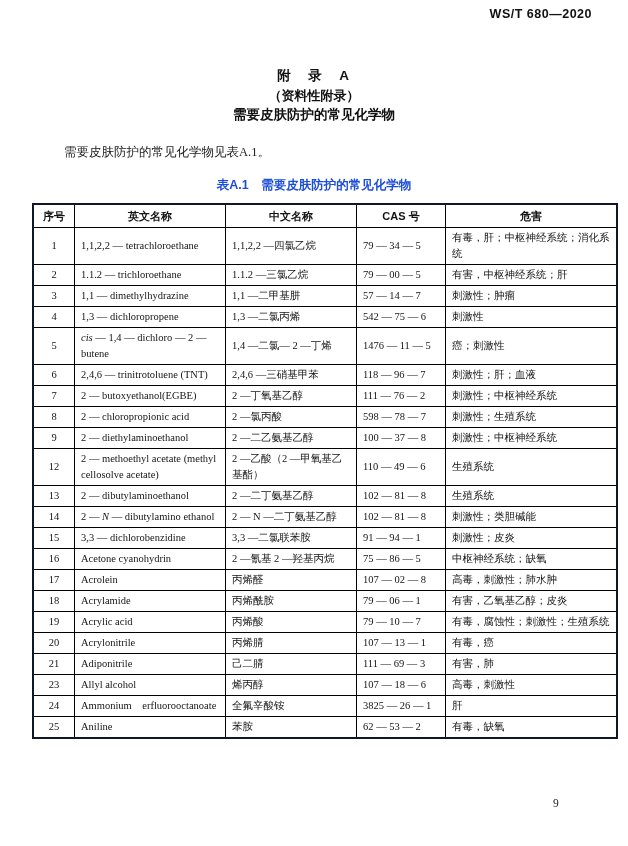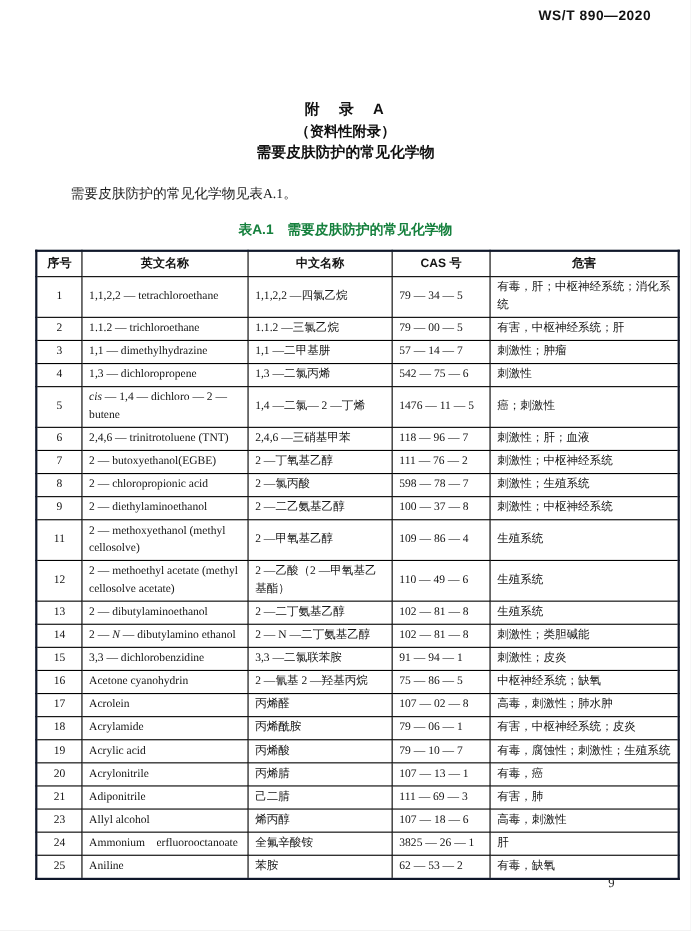--- a/index.html
+++ b/index.html
@@ -17,42 +17,42 @@
     position: absolute;
     top: 7px;
     right: 36px;
     font-family: "Liberation Sans", sans-serif;
     font-weight: bold;
     font-size: 12.5px;
     letter-spacing: 0.5px;
     color: #111;
   }
   .appendix-block {
-    padding-top: 90px;
+    padding-top: 66px;
     text-align: center;
     font-family: "Liberation Sans", sans-serif;
     font-weight: bold;
     color: #111;
   }
   .appendix-title { font-size: 13.5px; line-height: 20px; letter-spacing: 2px; }
   .appendix-subtitle { font-size: 13px; line-height: 19px; }
   .appendix-heading { font-size: 13.5px; line-height: 19px; }
   .intro {
     margin: 20px 36px 12px 64px;
     font-size: 12.5px;
     line-height: 16px;
     color: #1c1c1c;
   }
   .table-caption {
     margin-top: 17px;
     text-align: center;
     font-family: "Liberation Sans", sans-serif;
     font-weight: bold;
     font-size: 12.5px;
-    color: #15803d;
+    color: #1d4ed8;
   }
   table.chem-table {
     margin: 9px 0 0 32px;
     width: 568px;
     border-collapse: collapse;
     table-layout: fixed;
   }
   .chem-table th, .chem-table td {
     border: 1px solid #000;
     padding: 2px 6px;
@@ -85,21 +85,21 @@
     left: 553px;
     font-size: 11.5px;
     color: #222;
   }
 </style>
 </head>
 <body>
 
 <div class="page">
 
-  <div class="doc-number">WS/T 890—2020</div>
+  <div class="doc-number">WS/T 680—2020</div>
 
   <div class="appendix-block">
     <div class="appendix-title">附　录　A</div>
     <div class="appendix-subtitle">（资料性附录）</div>
     <div class="appendix-heading">需要皮肤防护的常见化学物</div>
   </div>
 
   <p class="intro">需要皮肤防护的常见化学物见表A.1。</p>
 
   <div class="table-caption">表A.1　需要皮肤防护的常见化学物</div>
@@ -172,27 +172,20 @@
           <td class="col-hazard">刺激性；生殖系统</td>
         </tr>
         <tr>
           <td class="col-no">9</td>
           <td class="col-en">2 — diethylaminoethanol</td>
           <td class="col-zh">2 —二乙氨基乙醇</td>
           <td class="col-cas">100 — 37 — 8</td>
           <td class="col-hazard">刺激性；中枢神经系统</td>
         </tr>
         <tr>
-          <td class="col-no">11</td>
-          <td class="col-en">2 — methoxyethanol (methyl cellosolve)</td>
-          <td class="col-zh">2 —甲氧基乙醇</td>
-          <td class="col-cas">109 — 86 — 4</td>
-          <td class="col-hazard">生殖系统</td>
-        </tr>
-        <tr>
           <td class="col-no">12</td>
           <td class="col-en">2 — methoethyl acetate (methyl cellosolve acetate)</td>
           <td class="col-zh">2 —乙酸（2 —甲氧基乙基酯）</td>
           <td class="col-cas">110 — 49 — 6</td>
           <td class="col-hazard">生殖系统</td>
         </tr>
         <tr>
           <td class="col-no">13</td>
           <td class="col-en">2 — dibutylaminoethanol</td>
           <td class="col-zh">2 —二丁氨基乙醇</td>
@@ -225,21 +218,21 @@
           <td class="col-en">Acrolein</td>
           <td class="col-zh">丙烯醛</td>
           <td class="col-cas">107 — 02 — 8</td>
           <td class="col-hazard">高毒，刺激性；肺水肿</td>
         </tr>
         <tr>
           <td class="col-no">18</td>
           <td class="col-en">Acrylamide</td>
           <td class="col-zh">丙烯酰胺</td>
           <td class="col-cas">79 — 06 — 1</td>
-          <td class="col-hazard">有害，中枢神经系统；皮炎</td>
+          <td class="col-hazard">有害，乙氧基乙醇；皮炎</td>
         </tr>
         <tr>
           <td class="col-no">19</td>
           <td class="col-en">Acrylic acid</td>
           <td class="col-zh">丙烯酸</td>
           <td class="col-cas">79 — 10 — 7</td>
           <td class="col-hazard">有毒，腐蚀性；刺激性；生殖系统</td>
         </tr>
         <tr>
           <td class="col-no">20</td>

